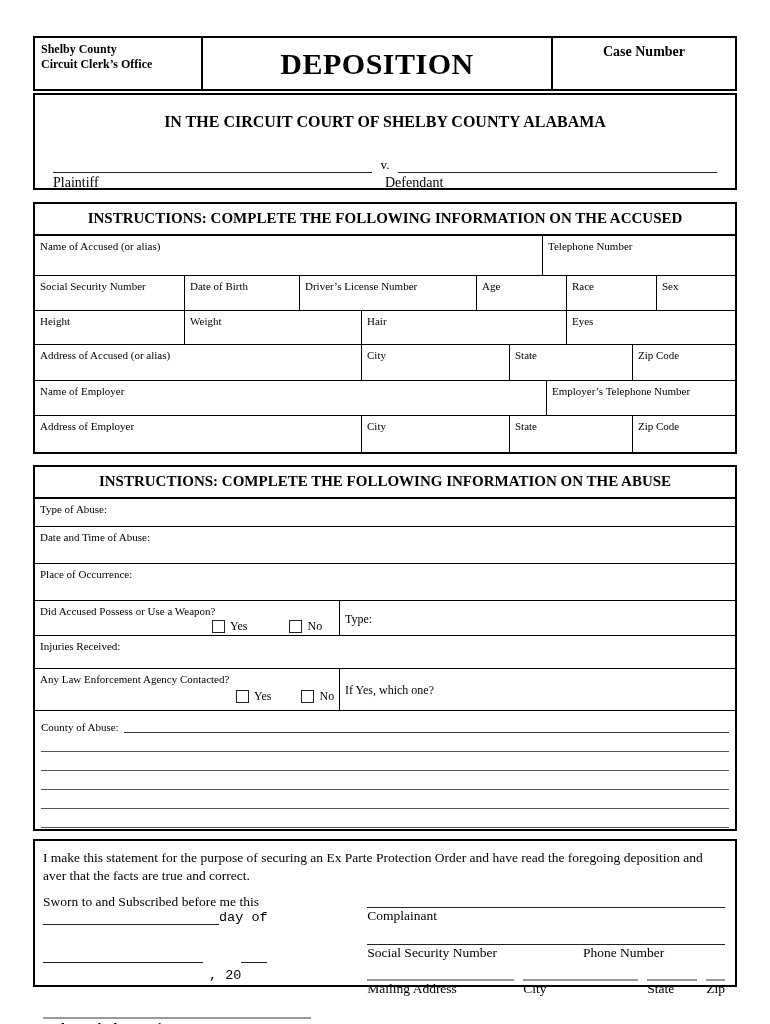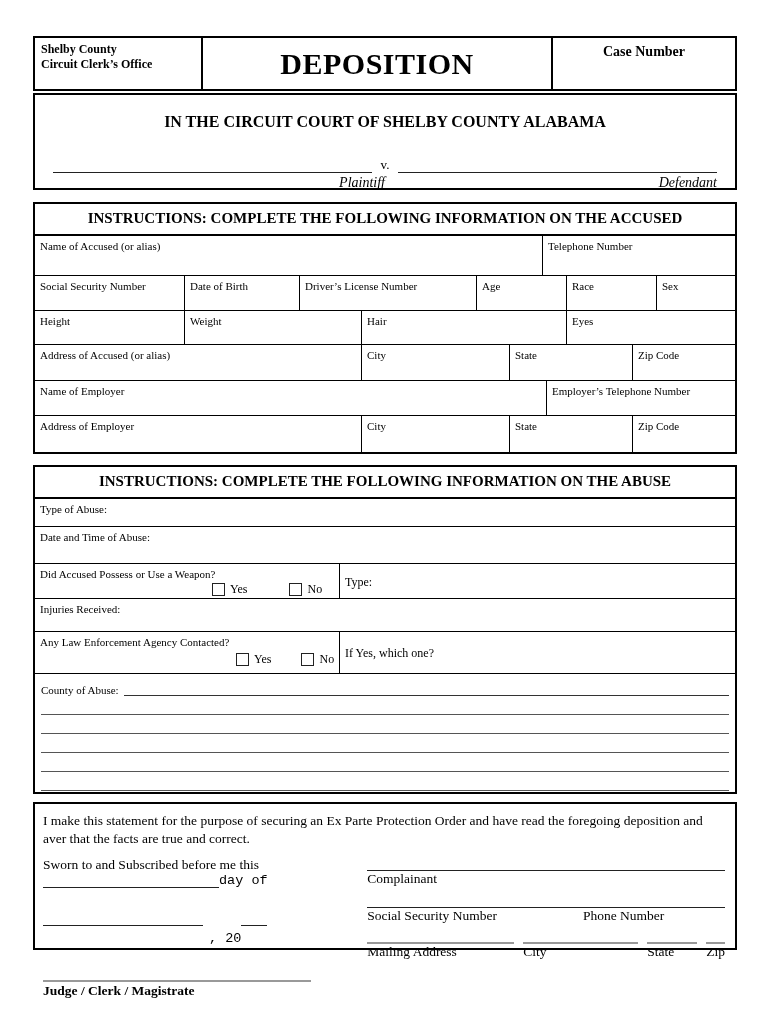--- a/index.html
+++ b/index.html
@@ -18,21 +18,21 @@
                font-weight:bold; font-size:30px; letter-spacing:.5px; border-right:2px solid #000; }
   .hdr-case { flex:1; text-align:center; padding-top:6px; font-weight:bold; font-size:14px; }
 
   
   .court { border:2px solid #000; margin-top:2px; height:97px; padding:0 18px; }
   .court-title { text-align:center; font-weight:bold; font-size:16px; margin-top:18px; }
   .pvd-line { display:flex; align-items:flex-end; margin-top:26px; font-size:13px; }
   .pvd-line .seg { flex:1; border-bottom:1px solid #222; height:12px; }
   .pvd-line .vs { padding:0 9px; font-size:13px; }
   .pvd-labels { display:flex; font-size:14px; margin-top:2px; }
-  .pvd-labels > div { flex:1; text-align:right;font-style:italic; }
+  .pvd-labels > div { flex:1; text-align:left; }
 
   
   .section { border:2px solid #000; }
   .sec1 { margin-top:12px; }
   .sec2 { margin-top:11px; }
   .sec-title { text-align:center; font-weight:bold; font-size:15px; padding:6px 0 7px; border-bottom:2px solid #000; }
   .rows > .row { display:flex; border-bottom:1px solid #000; }
   .rows > .row:last-child { border-bottom:none; }
   .cell { border-right:1px solid #000; padding:4px 5px 2px 5px; font-size:11px; overflow:hidden; }
   .cell:last-child { border-right:none; flex:1; }
@@ -142,20 +142,23 @@
 
   <div class="section sec2">
     <div class="sec-title">INSTRUCTIONS: COMPLETE THE FOLLOWING INFORMATION ON THE ABUSE</div>
     <div class="rows">
       <div class="row h28">
         <div class="cell"><span class="lbl">Type of Abuse:</span></div>
       </div>
       <div class="row h37">
         <div class="cell"><span class="lbl">Date and Time of Abuse:</span></div>
       </div>
+      <div class="row h37">
+        <div class="cell"><span class="lbl">Place of Occurrence:</span></div>
+      </div>
       <div class="row h35">
         <div class="cell w305">
           <span class="lbl">Did Accused Possess or Use a Weapon?</span>
           <div class="checks" style="margin-left:172px;">
             <span class="ck-item">
                 <span class="box"></span>
                 <span>Yes</span>
               </span>
             <span class="ck-item" style="margin-left:42px;">
                 <span class="box"></span>

